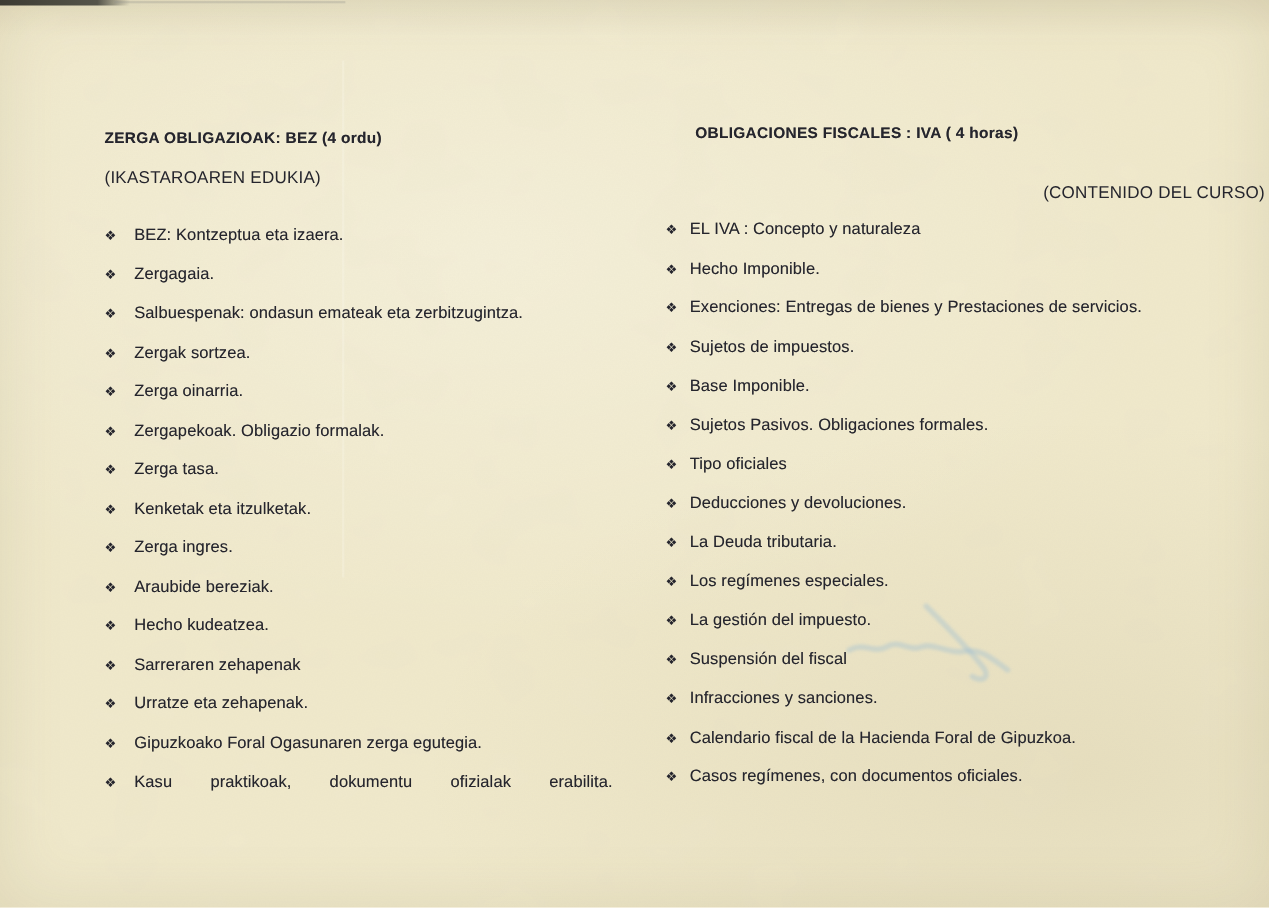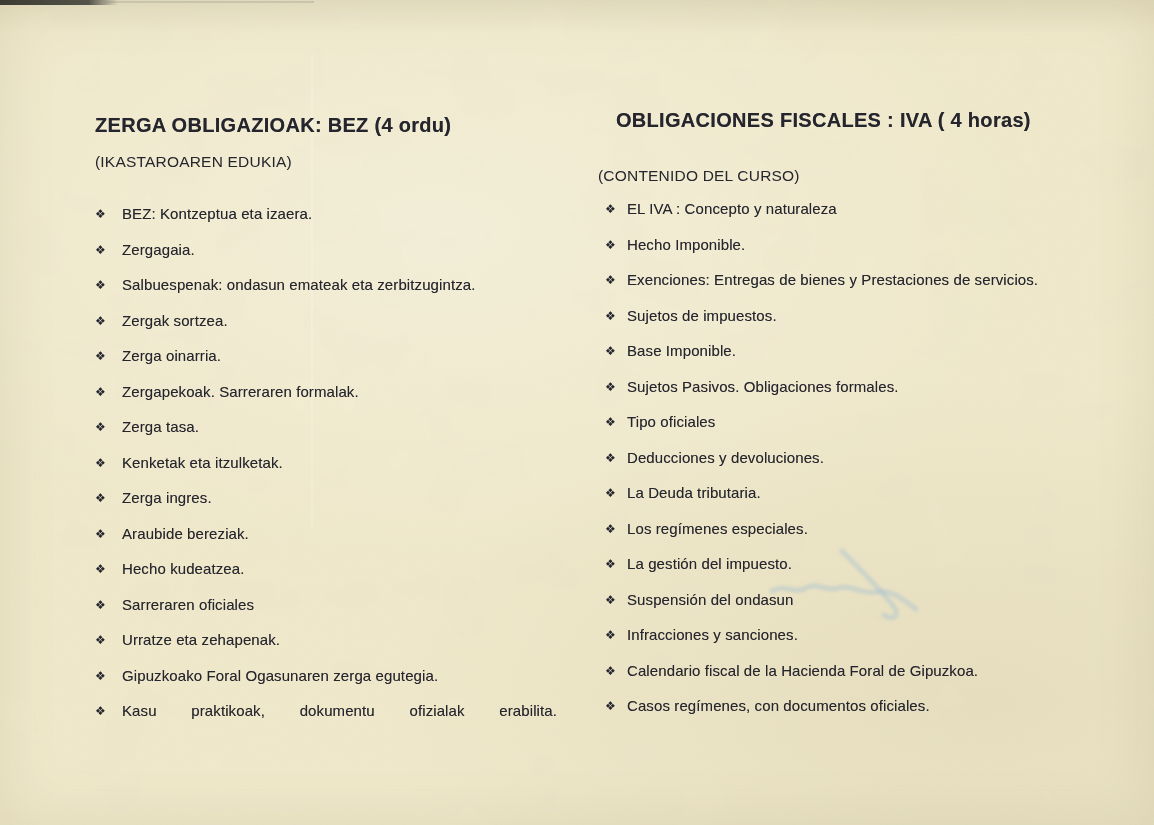--- a/index.html
+++ b/index.html
@@ -74,36 +74,36 @@
     stroke-linecap: round;
     opacity: 0.40;
   }
 
   .col { position: absolute; }
   .col-left  { left: 95px;  top: 117px; width: 462px; }
   .col-right { left: 598px; top: 112px; width: 552px; }
 
   .title {
     font-weight: bold;
-    font-size: 20px;
+    font-size: 14px;
     line-height: 17px;
     letter-spacing: 0.3px;
     white-space: nowrap;
     text-shadow: 0 0 0.5px rgba(37,37,45,0.55);
   }
-  .col-right .title { margin-left: 18px; }
+  .col-right .title { margin-left: 34px; }
 
   .subtitle {
     font-size: 15.5px;
     line-height: 17px;
     letter-spacing: 0.2px;
     white-space: nowrap;
   }
   .col-left  .subtitle { margin-top: 19px; }
-  .col-right .subtitle { margin-top: 38px; }
+  .col-right .subtitle { margin-top: 38px; text-align: right; }
 
   ul.topics {
     list-style: none;
     margin: 0;
     padding: 0;
   }
   .col-left  ul.topics { margin-top: 37px; }
   .col-right ul.topics { margin-top: 18px; }
 
   ul.topics li {
@@ -186,21 +186,21 @@
       <li>
           <span class="bullet">❖</span>
           <span class="item-text">Zergak sortzea.</span>
         </li>
       <li>
           <span class="bullet">❖</span>
           <span class="item-text">Zerga oinarria.</span>
         </li>
       <li>
           <span class="bullet">❖</span>
-          <span class="item-text">Zergapekoak. Sarreraren formalak.</span>
+          <span class="item-text">Zergapekoak. Obligazio formalak.</span>
         </li>
       <li>
           <span class="bullet">❖</span>
           <span class="item-text">Zerga tasa.</span>
         </li>
       <li>
           <span class="bullet">❖</span>
           <span class="item-text">Kenketak eta itzulketak.</span>
         </li>
       <li>
@@ -210,21 +210,21 @@
       <li>
           <span class="bullet">❖</span>
           <span class="item-text">Araubide bereziak.</span>
         </li>
       <li>
           <span class="bullet">❖</span>
           <span class="item-text">Hecho kudeatzea.</span>
         </li>
       <li>
           <span class="bullet">❖</span>
-          <span class="item-text">Sarreraren oficiales</span>
+          <span class="item-text">Sarreraren zehapenak</span>
         </li>
       <li>
           <span class="bullet">❖</span>
           <span class="item-text">Urratze eta zehapenak.</span>
         </li>
       <li>
           <span class="bullet">❖</span>
           <span class="item-text">Gipuzkoako Foral Ogasunaren zerga egutegia.</span>
         </li>
       <li class="justify">
@@ -277,21 +277,21 @@
       <li>
           <span class="bullet">❖</span>
           <span class="item-text">Los regímenes especiales.</span>
         </li>
       <li>
           <span class="bullet">❖</span>
           <span class="item-text">La gestión del impuesto.</span>
         </li>
       <li>
           <span class="bullet">❖</span>
-          <span class="item-text">Suspensión del ondasun</span>
+          <span class="item-text">Suspensión del fiscal</span>
         </li>
       <li>
           <span class="bullet">❖</span>
           <span class="item-text">Infracciones y sanciones.</span>
         </li>
       <li>
           <span class="bullet">❖</span>
           <span class="item-text">Calendario fiscal de la Hacienda Foral de Gipuzkoa.</span>
         </li>
       <li>

